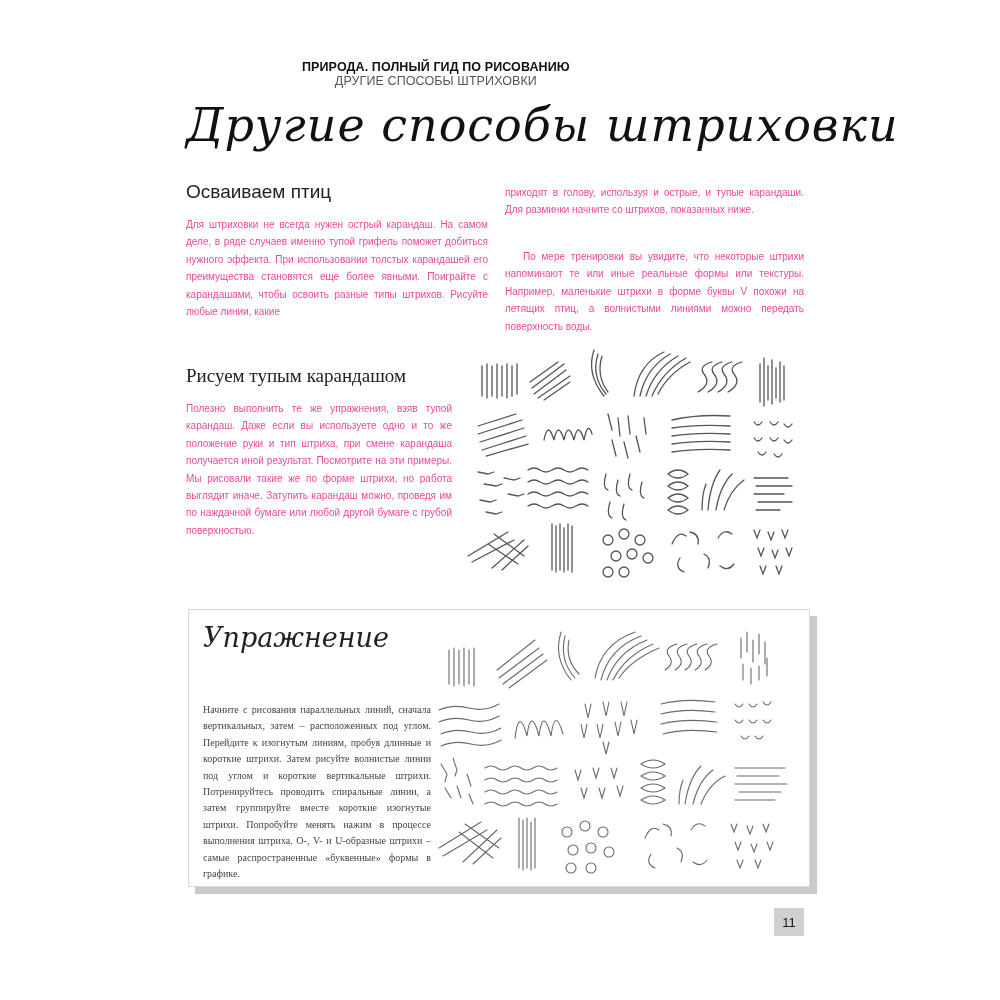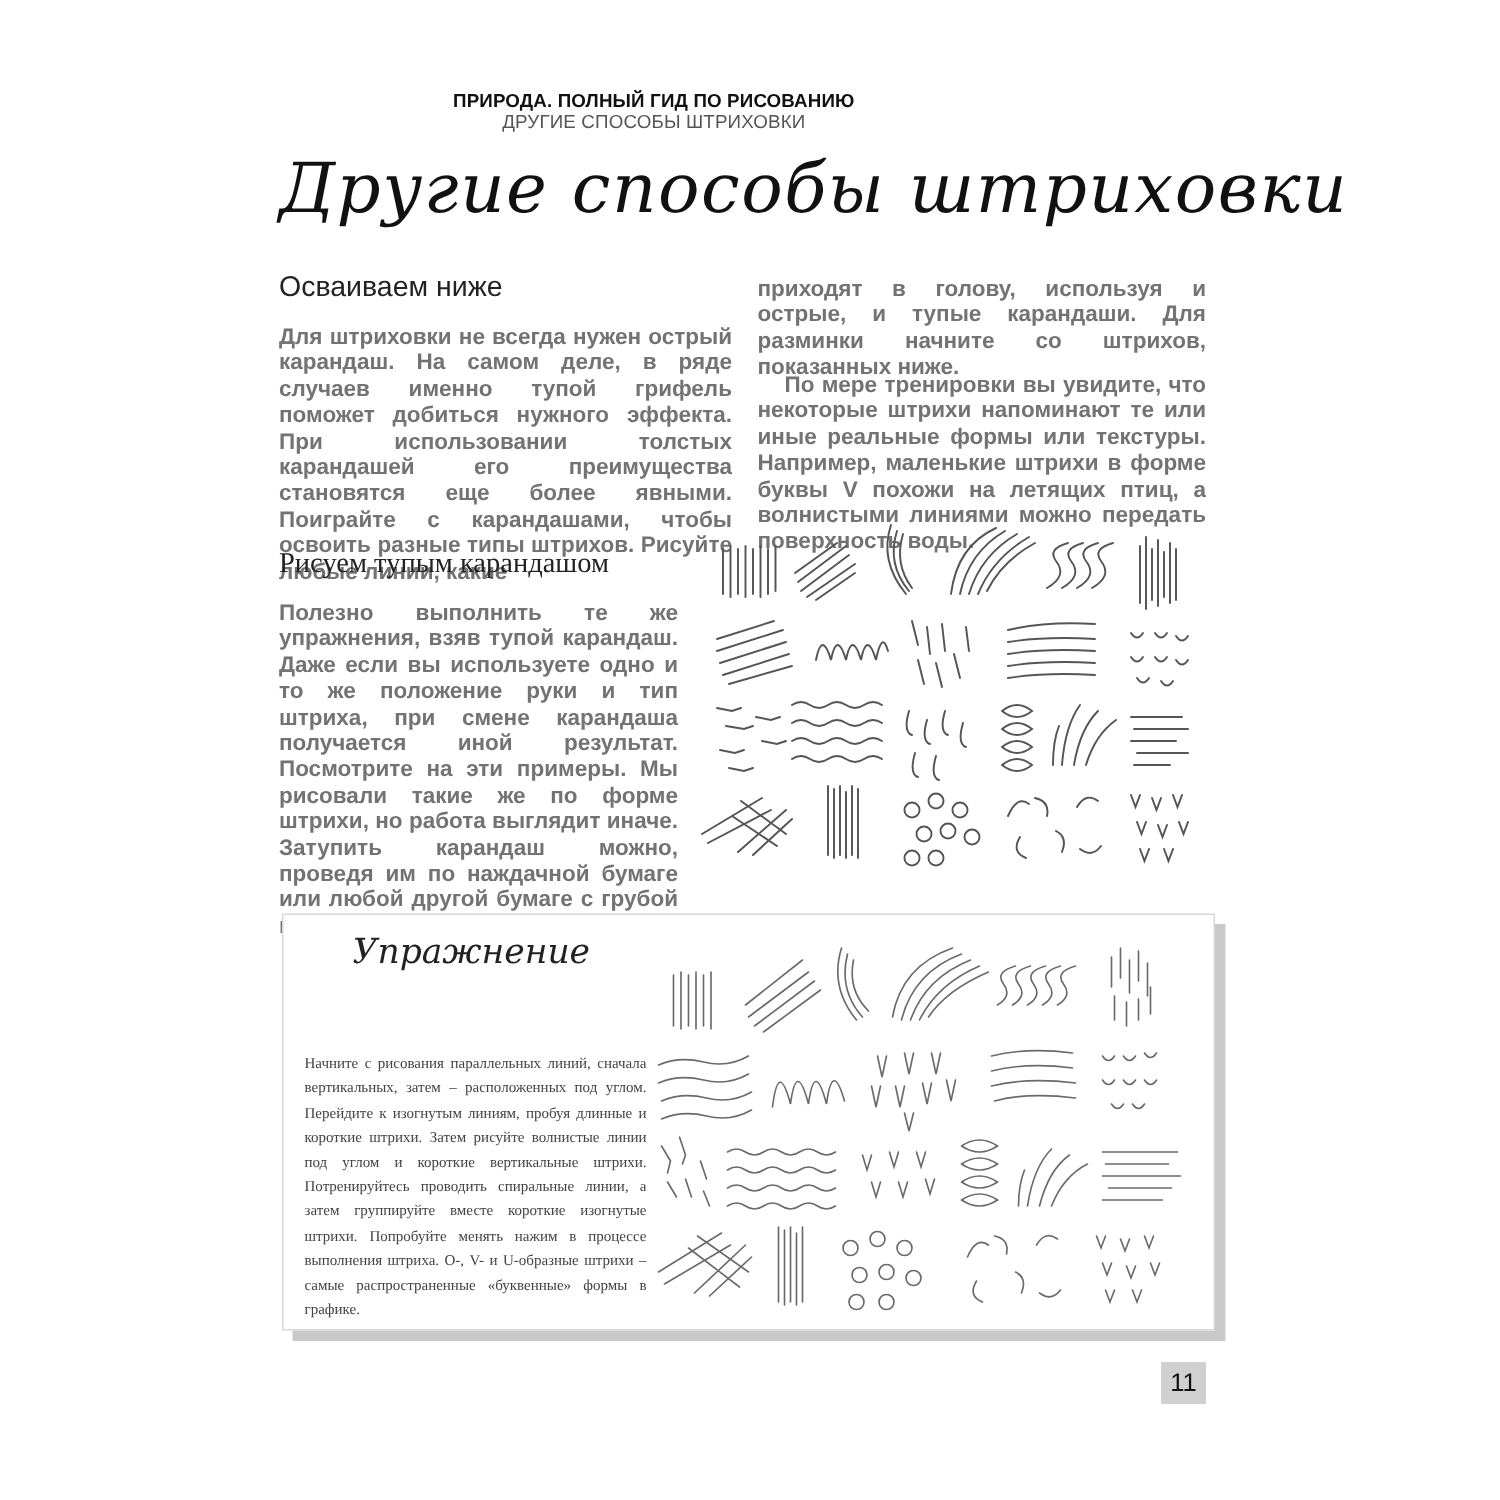--- a/index.html
+++ b/index.html
@@ -3,44 +3,44 @@
 <meta charset="utf-8">
 <style>
   html, body { margin:0; padding:0; background:#ffffff; }
   body { width:1000px; height:1000px; position:relative; overflow:hidden; font-family:"Liberation Sans", sans-serif; color:#333; }
   .running-head { position:absolute; top:60px; left:302px; height:20px; display:flex; align-items:center; font-size:12.5px; letter-spacing:0.1px; white-space:nowrap;flex-direction:column; }
   .rh-book { font-weight:bold; color:#111; }
   .rh-sq { display:inline-block; width:12px; height:12px; margin:0 8px 0 7px; }
   .rh-chapter { color:#555; }
   .title { position:absolute; top:98px; left:186px; font-family:"DejaVu Serif", serif; font-style:italic; font-size:46px; color:#111; letter-spacing:1px; white-space:nowrap; }
   .sec-heading { position:absolute; font-size:19px; color:#222; font-weight:normal; margin:0; white-space:nowrap; }
-  .para { position:absolute; font-size:15px; line-height:17.4px; color:#737373; text-align:justify; margin:0; hyphens:auto;font-weight:bold; }
+  .para { position:absolute; font-size:10px; line-height:17.4px; color:#ec4899; text-align:justify; margin:0; hyphens:auto; }
   .para.indent { text-indent:18px;margin-top:12px; }
   .sketch { position:absolute; }
   .exercise { position:absolute; left:188px; top:609px; width:620px; height:276px; background:#fff; border:1px solid #d8d8d8; box-shadow:7px 7px 0 #c9c9c9; }
-  .ex-title { position:absolute; left:14px; top:12px; font-family:"DejaVu Serif", serif; font-style:italic; font-size:23px; color:#222; white-space:nowrap;margin-left:32px; }
+  .ex-title { position:absolute; left:14px; top:12px; font-family:"DejaVu Serif", serif; font-style:italic; font-size:27px; color:#222; white-space:nowrap; }
   .ex-sub { position:absolute; left:14px; top:57px; width:230px; font-size:11px; font-weight:bold; color:#222; text-transform:uppercase; line-height:15px; letter-spacing:0.2px; }
   .ex-body { position:absolute; left:14px; top:92px; width:228px; font-size:10px; line-height:16.4px; color:#444; text-align:justify; font-family:Liberation Serif, serif; }
-  .page-num { position:absolute; left:774px; top:908px; width:30px; height:28px; background:#d0d0d0; display:flex; align-items:center; justify-content:center; font-size:17px; color:#111; }
+  .page-num { position:absolute; left:774px; top:908px; width:30px; height:28px; background:#d0d0d0; display:flex; align-items:center; justify-content:center; font-size:13px; color:#111; }
   svg .s { fill:none; stroke:#6a6a6a; stroke-width:1.1; stroke-linecap:round; }
   svg .sd { fill:none; stroke:#555; stroke-width:1.3; stroke-linecap:round; }
 </style>
 </head>
 <body>
 
 <div class="running-head">
   <span class="rh-book">ПРИРОДА.  ПОЛНЫЙ ГИД ПО РИСОВАНИЮ</span>
   <span class="rh-sq" style="background:#cccccc"></span>
   <span class="rh-chapter">ДРУГИЕ СПОСОБЫ ШТРИХОВКИ</span>
   <span class="rh-sq" style="background:#999999; margin-right:0"></span>
 </div>
 
 <h1 class="title" style="margin:0;font-weight:normal;">Другие способы штриховки</h1>
 
-<h2 class="sec-heading" style="left:186px; top:181px;">Осваиваем ниже</h2>
+<h2 class="sec-heading" style="left:186px; top:181px;">Осваиваем птиц</h2>
 <p class="para" style="left:186px; top:216px; width:302px;">Для штриховки не всегда нужен острый карандаш. На самом деле, в ряде случаев именно тупой грифель поможет добиться нужного эффекта. При использовании толстых карандашей его преимущества становятся еще более явными. Поиграйте с карандашами, чтобы освоить разные типы штрихов. Рисуйте любые линии, какие</p>
 <p class="para" style="left:505px; top:184px; width:299px;">приходят в голову, используя и острые, и тупые карандаши. Для разминки начните со штрихов, показанных ниже.</p>
 <p class="para indent" style="left:505px; top:236px; width:299px;">По мере тренировки вы увидите, что некоторые штрихи напоминают те или иные реальные формы или текстуры. Например, маленькие штрихи в форме буквы V похожи на летящих птиц, а волнистыми линиями можно передать поверхность воды.</p>
 
 <h2 class="sec-heading" style="left:186px; top:365px;font-family:Liberation Serif, serif;">Рисуем тупым карандашом</h2>
 <p class="para" style="left:186px; top:400px; width:266px;">Полезно выполнить те же упражнения, взяв тупой карандаш. Даже если вы используете одно и то же положение руки и тип штриха, при смене карандаша получается иной результат. Посмотрите на эти примеры. Мы рисовали такие же по форме штрихи, но работа выглядит иначе. Затупить карандаш можно, проведя им по наждачной бумаге или любой другой бумаге с грубой поверхностью.</p>
 
 <svg class="sketch" style="left:458px; top:344px;" width="346" height="240" viewBox="0 0 346 240">
   <g class="sd">
 

